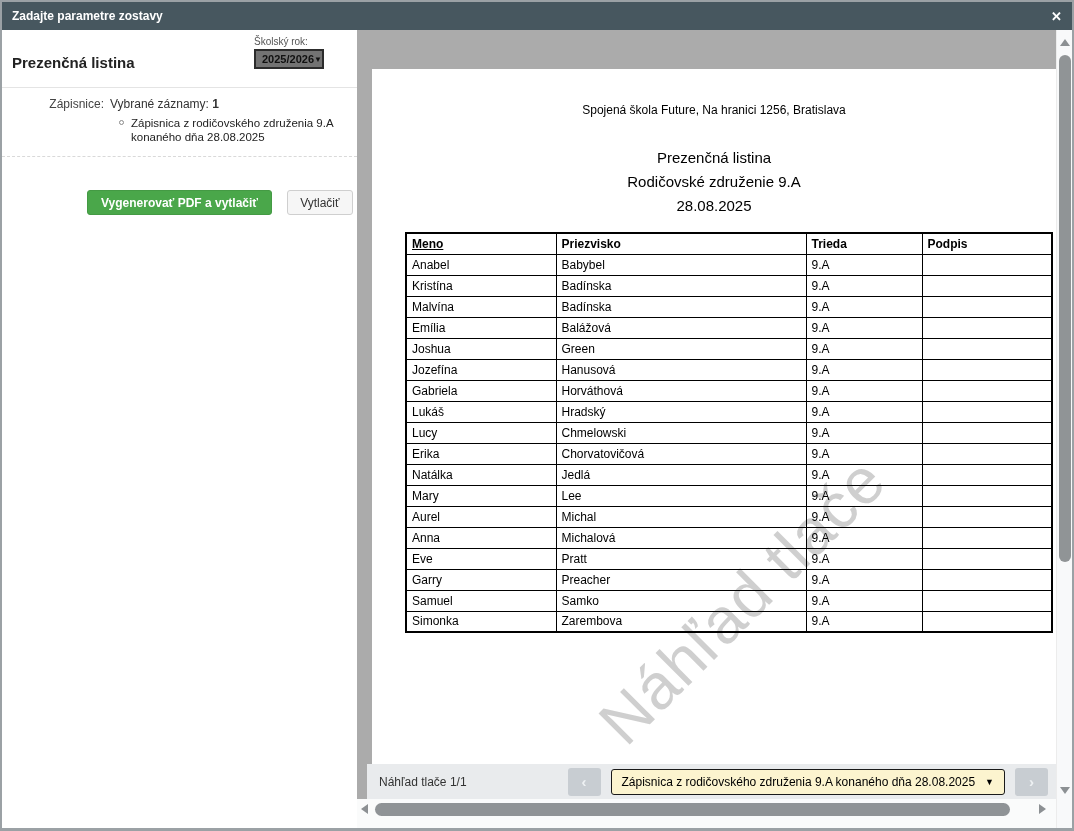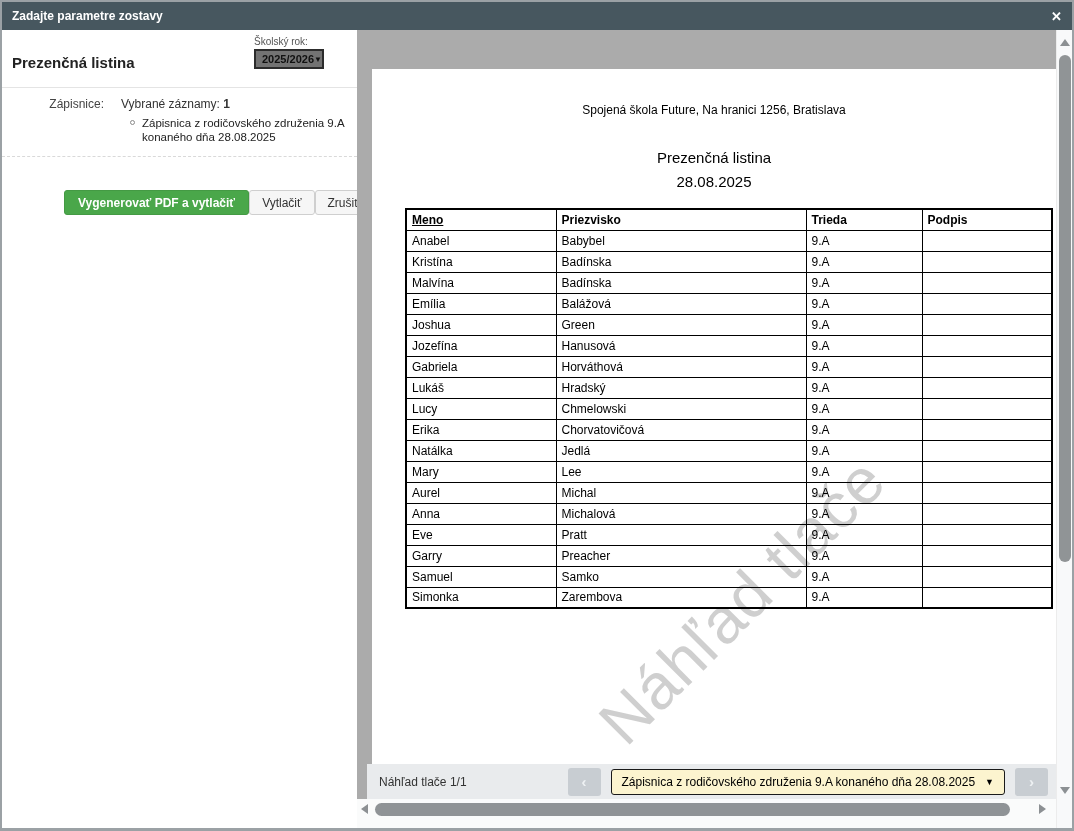--- a/index.html
+++ b/index.html
@@ -27,35 +27,35 @@
   .report-title { position:absolute; left:10px; top:24px; font-size:15px; font-weight:bold; color:#222; }
   .year-block { position:absolute; right:33px; top:6px; text-align:left; }
   .year-label { font-size:10px; color:#555; margin-bottom:2px; }
   .year-select {
     width:70px; height:20px; border:2px solid #2c2c2c; background:#737373;
     display:flex; align-items:center; justify-content:space-between;
     padding:0 4px 0 6px; font-size:11px; font-weight:bold; color:#111; cursor:pointer;
   }
   .year-select .chev { font-size:8px; color:#111; }
 
-  .zapisnice { display:flex; padding:9px 0 0 0;gap:11px; }
+  .zapisnice { display:flex; padding:9px 0 0 0; }
   .zapisnice .lbl { width:108px; flex:none; text-align:right; padding-right:6px; color:#444; }
   .zapisnice .content { width:236px; }
   .selected-line { color:#333; }
   .selected-line b { font-weight:bold; }
   .record-item { display:flex; margin-top:5px; }
   .record-item .bullet {
     width:5px; height:5px; flex:none; border:1px solid #8a8a8a; border-radius:50%;
     margin:4px 7px 0 9px; background:#fff;
   }
   .record-item .txt { font-size:11.5px; line-height:14px; width:228px; color:#222; }
 
   .dashed-divider { border-top:1px dashed #d9d9d9; margin-top:12px; }
 
-  .btn-row { display:flex; align-items:center; padding:33px 0 0 62px; }
+  .btn-row { display:flex; align-items:center; gap:15px; padding:33px 0 0 62px;margin-left:23px; }
   .btn { border-radius:3px; font-size:12px; height:25px; display:flex; align-items:center; cursor:pointer; white-space:nowrap; }
   .btn-green { background:#4aa74a; color:#fff; font-weight:bold; border:1px solid #449a44; padding:0 13px; }
   .btn-gray  { background:#f6f6f6; color:#333; border:1px solid #cfcfcf; padding:0 12px; }
 
   
   .preview { flex:1; position:relative; background:#ababab; min-width:0; overflow:hidden; }
 
   .page { position:absolute; left:15px; right:0; top:39px; bottom:64px; background:#fff; overflow:hidden; }
   .school-header { margin-top:34px; text-align:center; font-size:12px; color:#000; position:relative; z-index:1; }
   .doc-titles { margin-top:29px; text-align:center; font-size:15px; line-height:24px; color:#000; position:relative; z-index:1; }
@@ -156,20 +156,21 @@
 
     <div class="preview">
 
       <div class="page">
         <div class="watermark">Náhľad tlače</div>
 
         <div class="school-header">Spojená škola Future, Na hranici 1256, Bratislava</div>
 
         <div class="doc-titles">
           <div>Prezenčná listina</div>
+          <div>Rodičovské združenie 9.A</div>
           <div>28.08.2025</div>
         </div>
 
         <table class="doc-table">
           <thead>
               <tr id="doc-table-head">
                 <th style="width: 150px; text-decoration: underline;">Meno</th>
                 <th style="width: 250px;">Priezvisko</th>
                 <th style="width: 116px;">Trieda</th>
                 <th style="width: 130px; margin-left: 41px;">Podpis</th>

